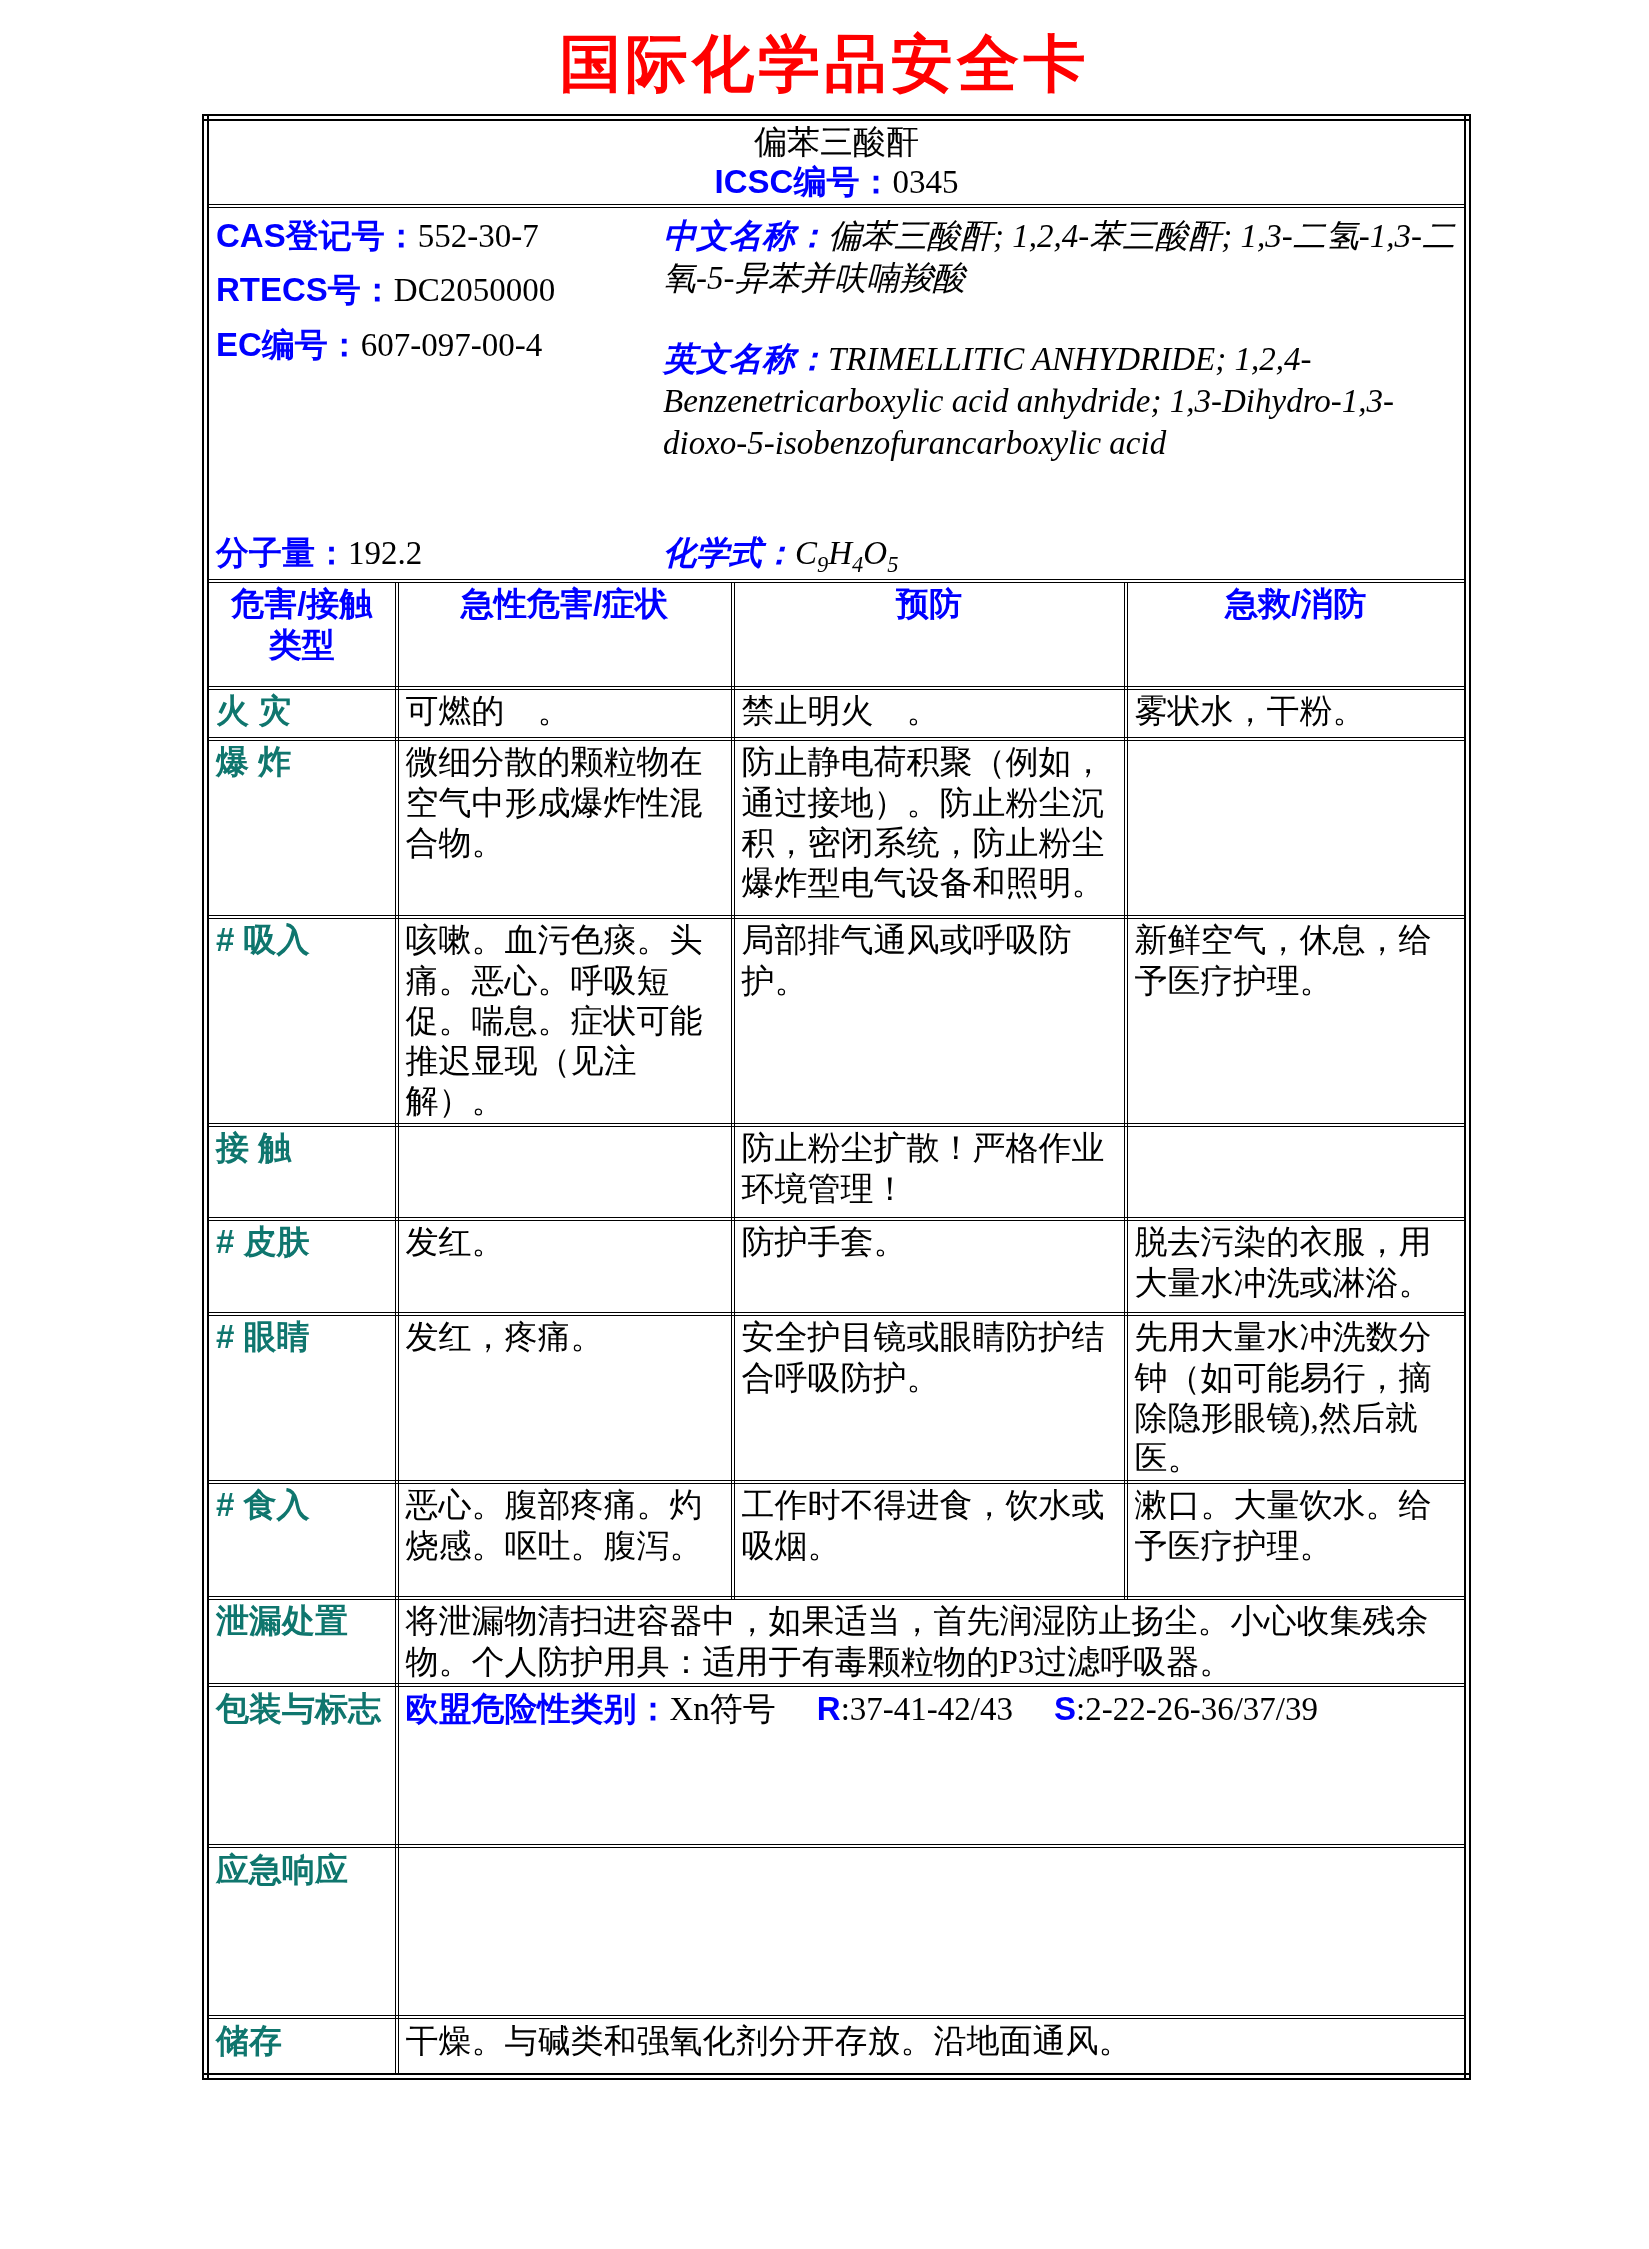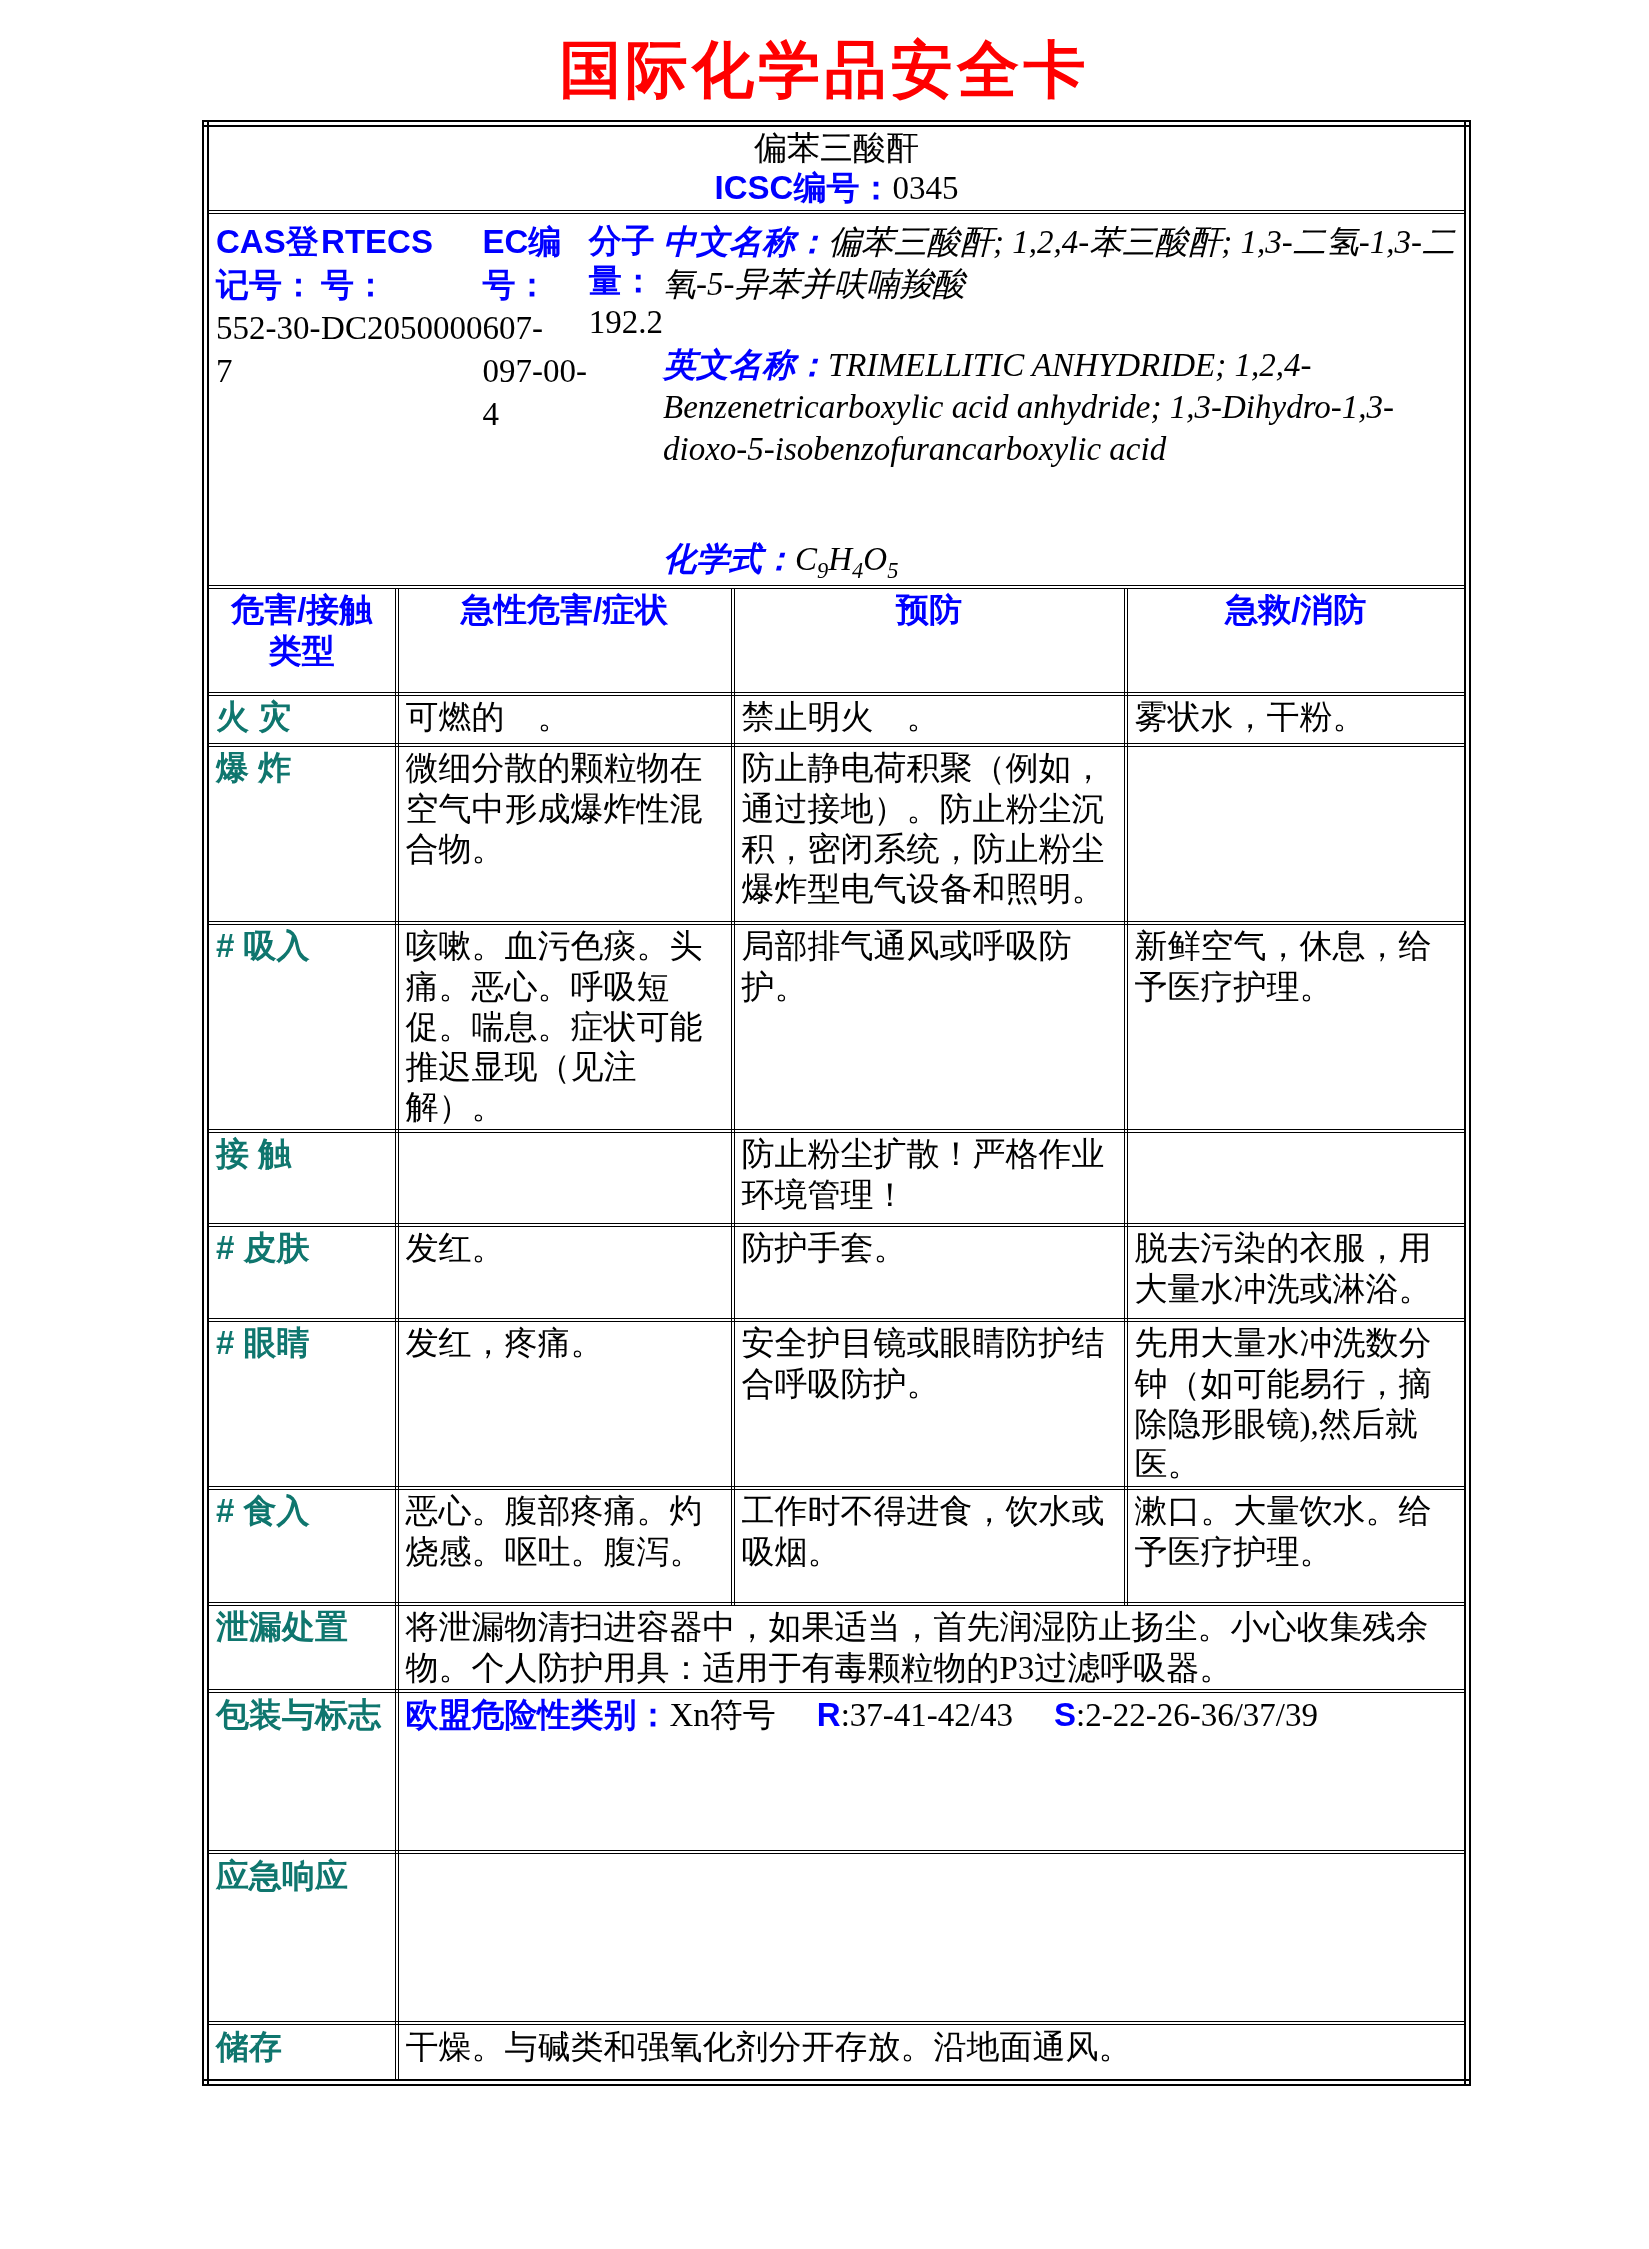--- a/index.html
+++ b/index.html
@@ -7,21 +7,21 @@
   .page {
     position: relative;
     width: 1649px;
     height: 2250px;
     background: #ffffff;
     overflow: hidden;
     font-family: "Liberation Serif", "DejaVu Serif", serif;
     color: #000000;
   }
   .doc-title {
-    margin: 12px;
+    margin: 6px;
     padding-top: 24px;
     text-align: center;
     font-family: "Liberation Sans", "DejaVu Sans", sans-serif;
     font-weight: bold;
     font-size: 62px;
     line-height: 1.1;
     color: #ff0000;
     letter-spacing: 4.3px;
   }
   table.card {
@@ -42,21 +42,21 @@
   }
   .blab {
     color: #0000ff;
     font-family: "Liberation Sans", "DejaVu Sans", sans-serif;
     font-weight: bold;
   }
   .name-row-cell { vertical-align: middle; }
   .name-flex { display: flex; justify-content: space-between; align-items: center; flex-direction: column; }
   .top-cell { height: 375px; }
   .top-flex { display: flex; height: 100%; }
-  .top-left { width: 447px; display: flex; flex-direction: row; padding-top: 5.7px; }
+  .top-left { width: 447px; display: flex; flex-direction: column; padding-top: 5.7px; }
   .top-right { flex: 1; display: flex; flex-direction: column; padding-top: 5.7px; font-style: italic; }
   .ident-line { margin-bottom: 11.3px; line-height: 1.3; }
   .spacer { flex: 1; }
   .para { margin: 0; line-height: 1.28; }
   .para-en { margin-top: 38px; }
   .bottom-line { margin-bottom: 4.3px; }
   th.hdr {
     color: #0000ff;
     font-family: "Liberation Sans", "DejaVu Sans", sans-serif;
     font-weight: bold;

